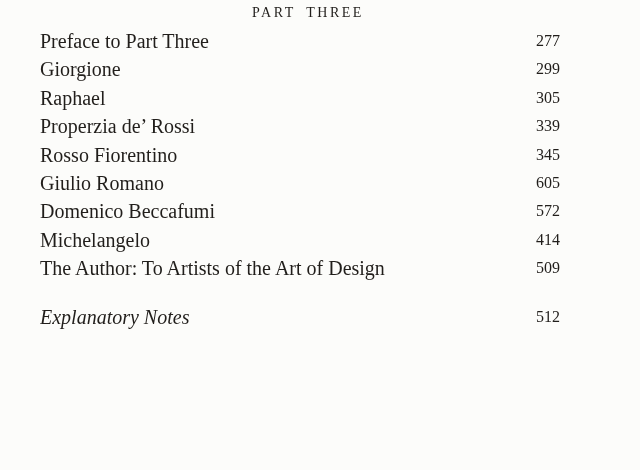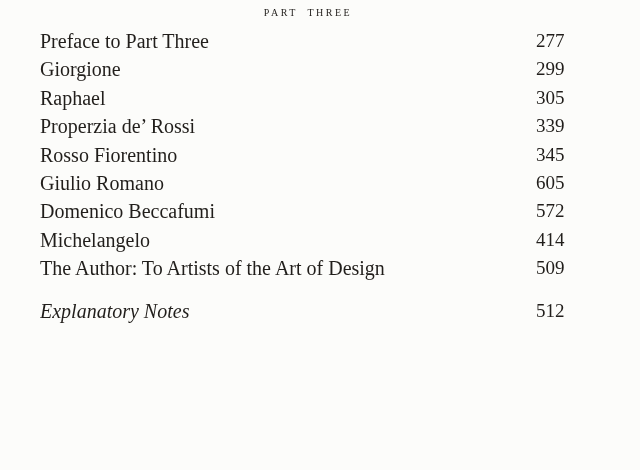--- a/index.html
+++ b/index.html
@@ -15,21 +15,21 @@
     overflow: hidden;
   }
   .page-scan {
     width: 640px;
     height: 470px;
     position: relative;
   }
   .section-heading {
     margin: 5px 64px 0 40px; 
     text-align: center;
-    font-size: 10px;
+    font-size: 14px;
     line-height: 15px;
     letter-spacing: 2.5px;
     word-spacing: 5px;
     font-variant: normal;
   }
   .toc-rows {
     margin: 7px 40px 0 40px; 
   }
   .row {
     display: flex;
@@ -38,24 +38,24 @@
     white-space: nowrap;
   }
   .row .title {
     flex: 1 1 auto;
     overflow: hidden;
     font-family: Liberation Serif, serif;
   }
   .row .page {
     flex: 0 0 64px;
     text-align: left;
-    font-size: 19px;
+    font-size: 16px;
   }
   .row.notes-row {
-    margin-top: 14px;
+    margin-top: 20px;
     align-items: flex-end;
   }
   .row.notes-row .title {
     font-style: italic;
   }
 </style>
 </head>
 <body>
 
 <div class="page-scan">

